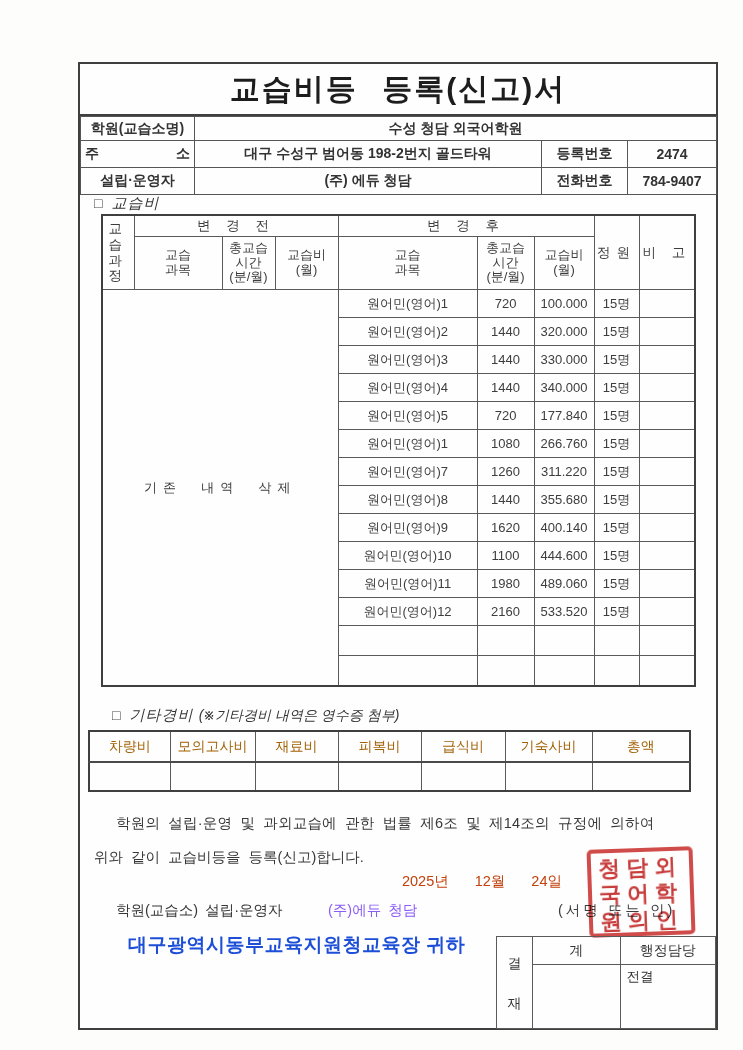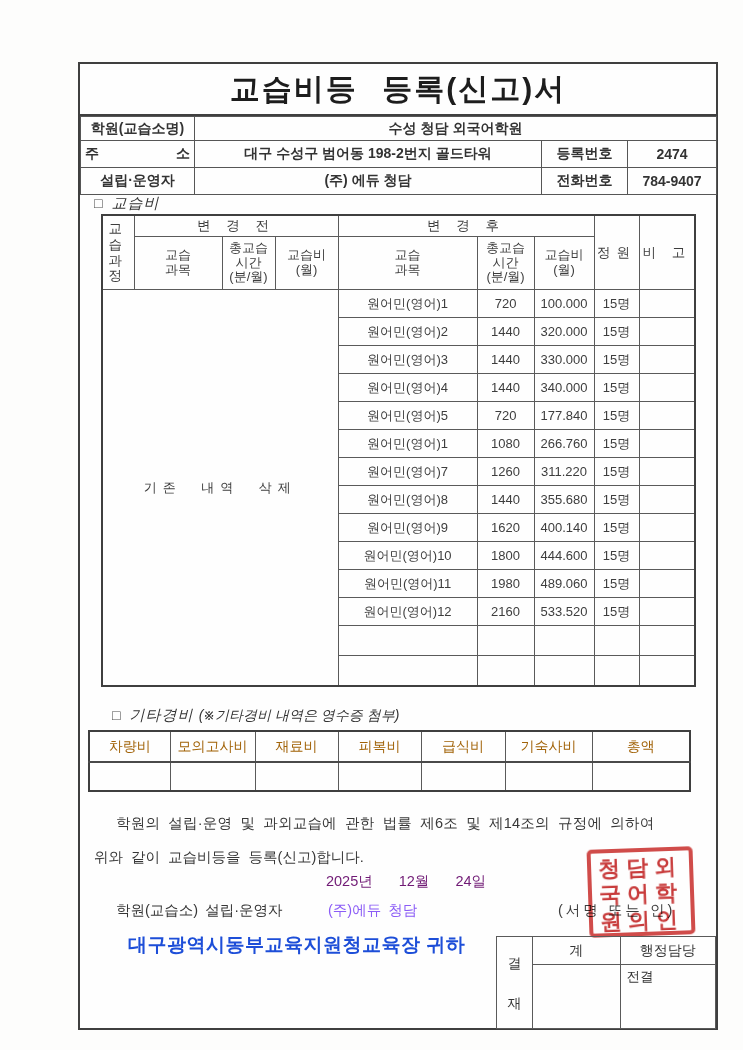--- a/index.html
+++ b/index.html
@@ -36,31 +36,31 @@
     border:1px solid #5a5a5a;font-size:13px;font-weight:normal;color:#3d3d3d;
     text-align:center;vertical-align:middle;padding:0;overflow:hidden;
   }
   .fee-table{border:2px solid #3f3f3f;}
   .fee-table .h1 th{height:20px;font-size:13.5px;letter-spacing:6px;}
   .fee-table .h2 th{height:52px;line-height:1.12;white-space:pre-line;}
   .fee-table th.tall{white-space:pre-line;line-height:1.15;}
   .fee-row td{height:27px;}
   .fee-row.empty td{height:29px;}
   .deleted-cell{
-    font-size:23px;letter-spacing:6px;word-spacing:10px;color:#2e2e2e;vertical-align:middle;text-align:center;
+    font-size:23px;letter-spacing:6px;word-spacing:10px;color:#2e2e2e;vertical-align:middle;text-align:center;font-family:Liberation Serif, serif;
   }
   
   .etc-table{position:absolute;left:8px;top:666px;width:601px;border-collapse:collapse;table-layout:fixed;border:2px solid #3f3f3f;}
   .etc-table th,.etc-table td{border:1px solid #5a5a5a;font-size:14px;font-weight:normal;color:#a16207;text-align:center;padding:0;}
   .etc-table th{height:29px;border-bottom:2px solid #4a4a4a;}
   .etc-table td{height:27px;}
   
   .decl1{position:absolute;left:36px;top:750px;font-size:14.5px;word-spacing:4px;letter-spacing:0.2px;color:#383838;white-space:nowrap;}
   .decl2{position:absolute;left:14px;top:784px;font-size:14.5px;word-spacing:4px;color:#383838;white-space:nowrap;}
-  .date-row{position:absolute;left:170px;top:808px;width:312px;display:flex;justify-content:center;gap:26px;font-size:14.5px;color:#701a75;}
+  .date-row{position:absolute;left:170px;top:808px;width:312px;display:flex;justify-content:flex-end;gap:26px;font-size:14.5px;color:#c2410c;}
   .signer-label{position:absolute;left:36px;top:837px;font-size:14.5px;word-spacing:3px;color:#363636;white-space:nowrap;}
   .signer-value{position:absolute;left:248px;top:837px;font-size:14.5px;word-spacing:3px;color:#8b5cf6;white-space:nowrap;}
   .signer-suffix{position:absolute;left:478px;top:837px;font-size:14.5px;letter-spacing:3px;color:#3e3e3e;white-space:nowrap;}
   .addressee{position:absolute;left:48px;top:868px;font-size:19px;font-weight:700;letter-spacing:0.5px;color:#1d4ed8;white-space:nowrap;}
   
   .stamp{
     position:absolute;left:508px;top:784px;width:106px;height:88px;box-sizing:border-box;
     border:4px solid rgba(201,45,42,0.85);border-radius:5px;transform:rotate(-2deg);
     color:rgba(193,32,32,0.88);font-weight:700;font-size:22px;letter-spacing:6px;line-height:1.2;
     text-align:center;white-space:pre-line;mix-blend-mode:multiply;padding-top:3px;
@@ -210,21 +210,21 @@
           </tr>
           <tr class="fee-row">
             <td>원어민(영어)9</td>
             <td>1620</td>
             <td>400.140</td>
             <td>15명</td>
             <td></td>
           </tr>
           <tr class="fee-row">
             <td>원어민(영어)10</td>
-            <td>1800</td>
+            <td>1100</td>
             <td>444.600</td>
             <td>15명</td>
             <td></td>
           </tr>
           <tr class="fee-row">
             <td>원어민(영어)11</td>
             <td>1980</td>
             <td>489.060</td>
             <td>15명</td>
             <td></td>

